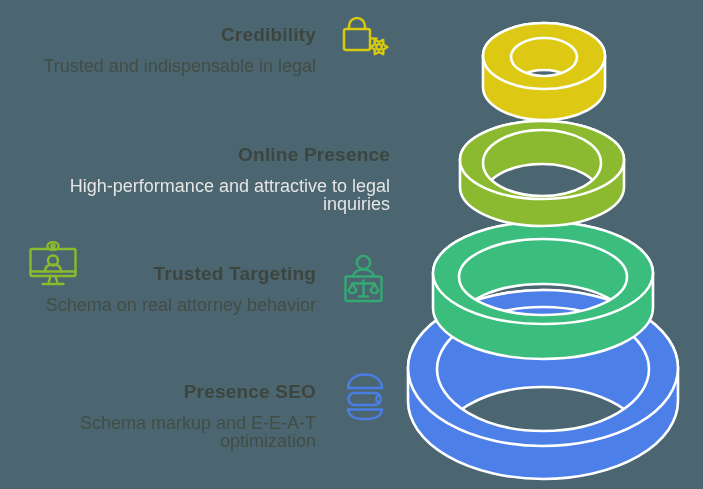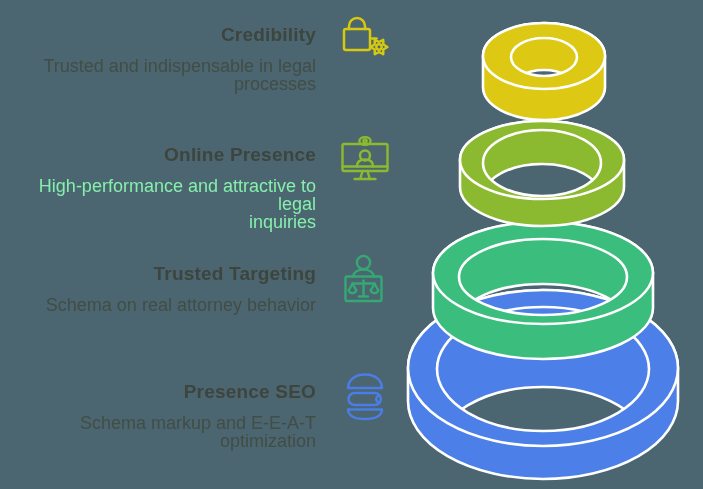--- a/index.html
+++ b/index.html
@@ -2,21 +2,21 @@
 <html><head>
 <meta charset="utf-8">
 <style>
   html,body{margin:0;padding:0;}
   body{
     width:703px;height:489px;overflow:hidden;
     font-family:"Liberation Sans",sans-serif;
   }
   .canvas{position:relative;width:649px;height:489px;border-radius:18px;}
   .row{position:absolute;left:28px;width:362px;display:flex;gap:24px;}
-  .row-1{top:12px;} .row-2{top:132px;} .row-3{top:251px;} .row-4{top:369px;}
+  .row-1{top:12px;} .row-2{top:132px;flex-direction:column;} .row-3{top:251px;} .row-4{top:369px;}
   .textcol{flex:1;text-align:right;min-width:0;}
   .title{
     margin-top:12px;font-size:19px;line-height:22px;font-weight:700;
     letter-spacing:.2px;
   }
   .desc{margin-top:11px;font-size:18px;line-height:18px;font-weight:400;}
   .desc div:empty{display:none;}
   .icon{width:50px;height:50px;flex:0 0 50px;margin-top:2px;}
   .icon svg{width:100%;height:100%;display:block;}
   .icon svg *{vector-effect:none;}
@@ -25,40 +25,39 @@
 </head>
 <body style="background: rgb(75, 102, 112);">
 
 <div class="canvas">
 
   <div class="row row-1">
     <div class="textcol">
       <div class="title" style="color: rgb(61, 69, 62);">Credibility</div>
       <div class="desc" style="color: rgb(66, 77, 70);">
         <div>Trusted and indispensable in legal</div>
-        <div>processes</div>
       </div>
     </div>
     <div class="icon" style="color: rgb(214, 201, 15);">
       <svg viewBox="0 0 50 46" fill="none" stroke="currentColor" stroke-width="2.5" stroke-linecap="round" stroke-linejoin="round">
         <path d="M9 13 V10 A8 8 0 0 1 25 10 V13"></path>
         <rect x="4" y="13" width="26" height="21" rx="2"></rect>
         <path d="M32 22.5 H36.5"></path>
         <g transform="translate(39,31)">
           <path d="M8.4 0 L4.33 2.5 L4.2 7.27 L0 5 L-4.2 7.27 L-4.33 2.5 L-8.4 0 L-4.33 -2.5 L-4.2 -7.27 L0 -5 L4.2 -7.27 L4.33 -2.5 Z"></path>
           <circle cx="0" cy="0" r="2.7"></circle>
         </g>
       </svg>
     </div>
   </div>
 
   <div class="row row-2">
     <div class="textcol">
       <div class="title" style="color: rgb(61, 69, 62);">Online Presence</div>
-      <div class="desc" style="color: #86efac;">
+      <div class="desc" style="color: #e5e5e5;">
         <div>High-performance and attractive to legal</div>
         <div>inquiries</div>
       </div>
     </div>
     <div class="icon" style="color: rgb(140, 186, 46);">
       <svg viewBox="0 0 50 48" fill="none" stroke="currentColor" stroke-width="2.4" stroke-linecap="round" stroke-linejoin="round">
         <rect x="2.5" y="9" width="45" height="27" rx="1.5"></rect>
         <path d="M2.5 31.5 H47.5"></path>
         <circle cx="25" cy="20.5" r="5"></circle>
         <path d="M17 31.5 C17 26 20 24.5 25 24.5 C30 24.5 33 26 33 31.5"></path>

